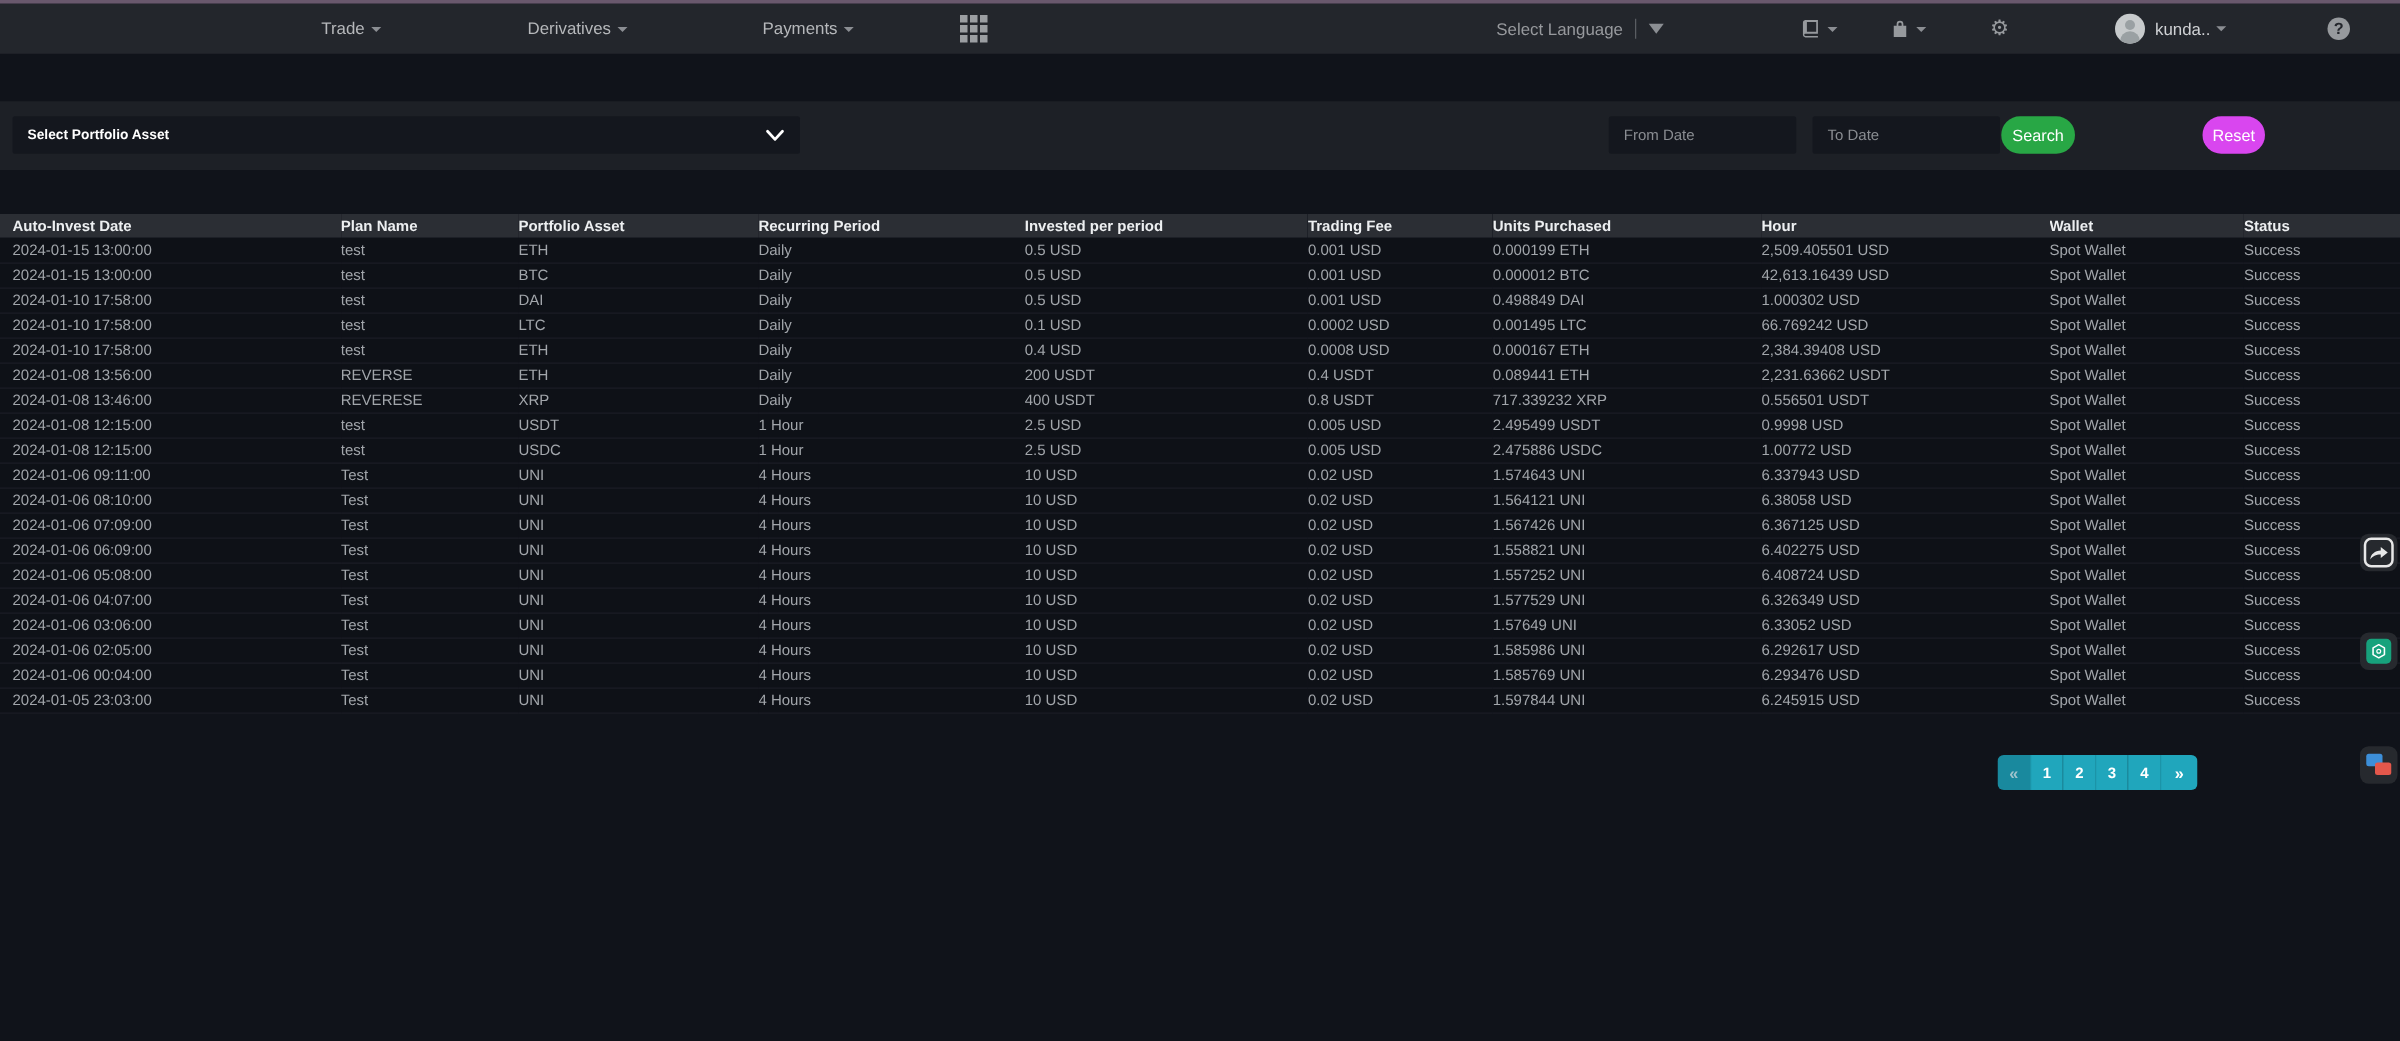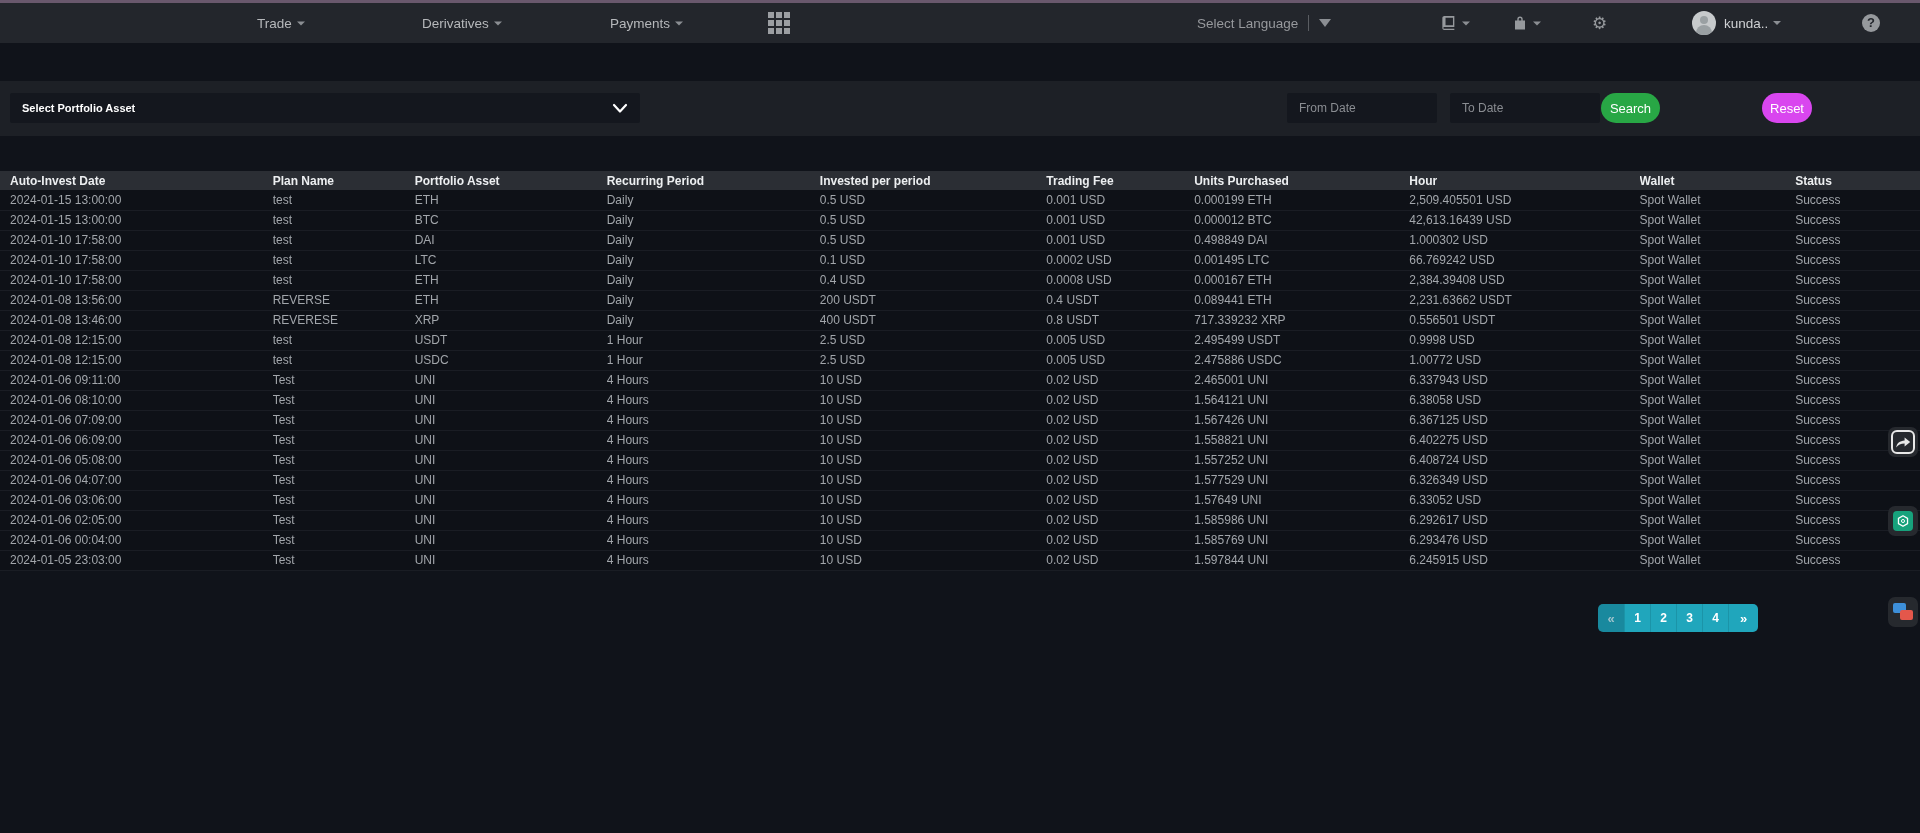--- a/index.html
+++ b/index.html
@@ -306,21 +306,21 @@
           <td>Spot Wallet</td>
           <td>Success</td>
         </tr>
         <tr>
           <td>2024-01-06 09:11:00</td>
           <td>Test</td>
           <td>UNI</td>
           <td>4 Hours</td>
           <td>10 USD</td>
           <td>0.02 USD</td>
-          <td>2.465001 UNI</td>
+          <td>1.574643 UNI</td>
           <td>6.337943 USD</td>
           <td>Spot Wallet</td>
           <td>Success</td>
         </tr>
         <tr>
           <td>2024-01-06 08:10:00</td>
           <td>Test</td>
           <td>UNI</td>
           <td>4 Hours</td>
           <td>10 USD</td>

